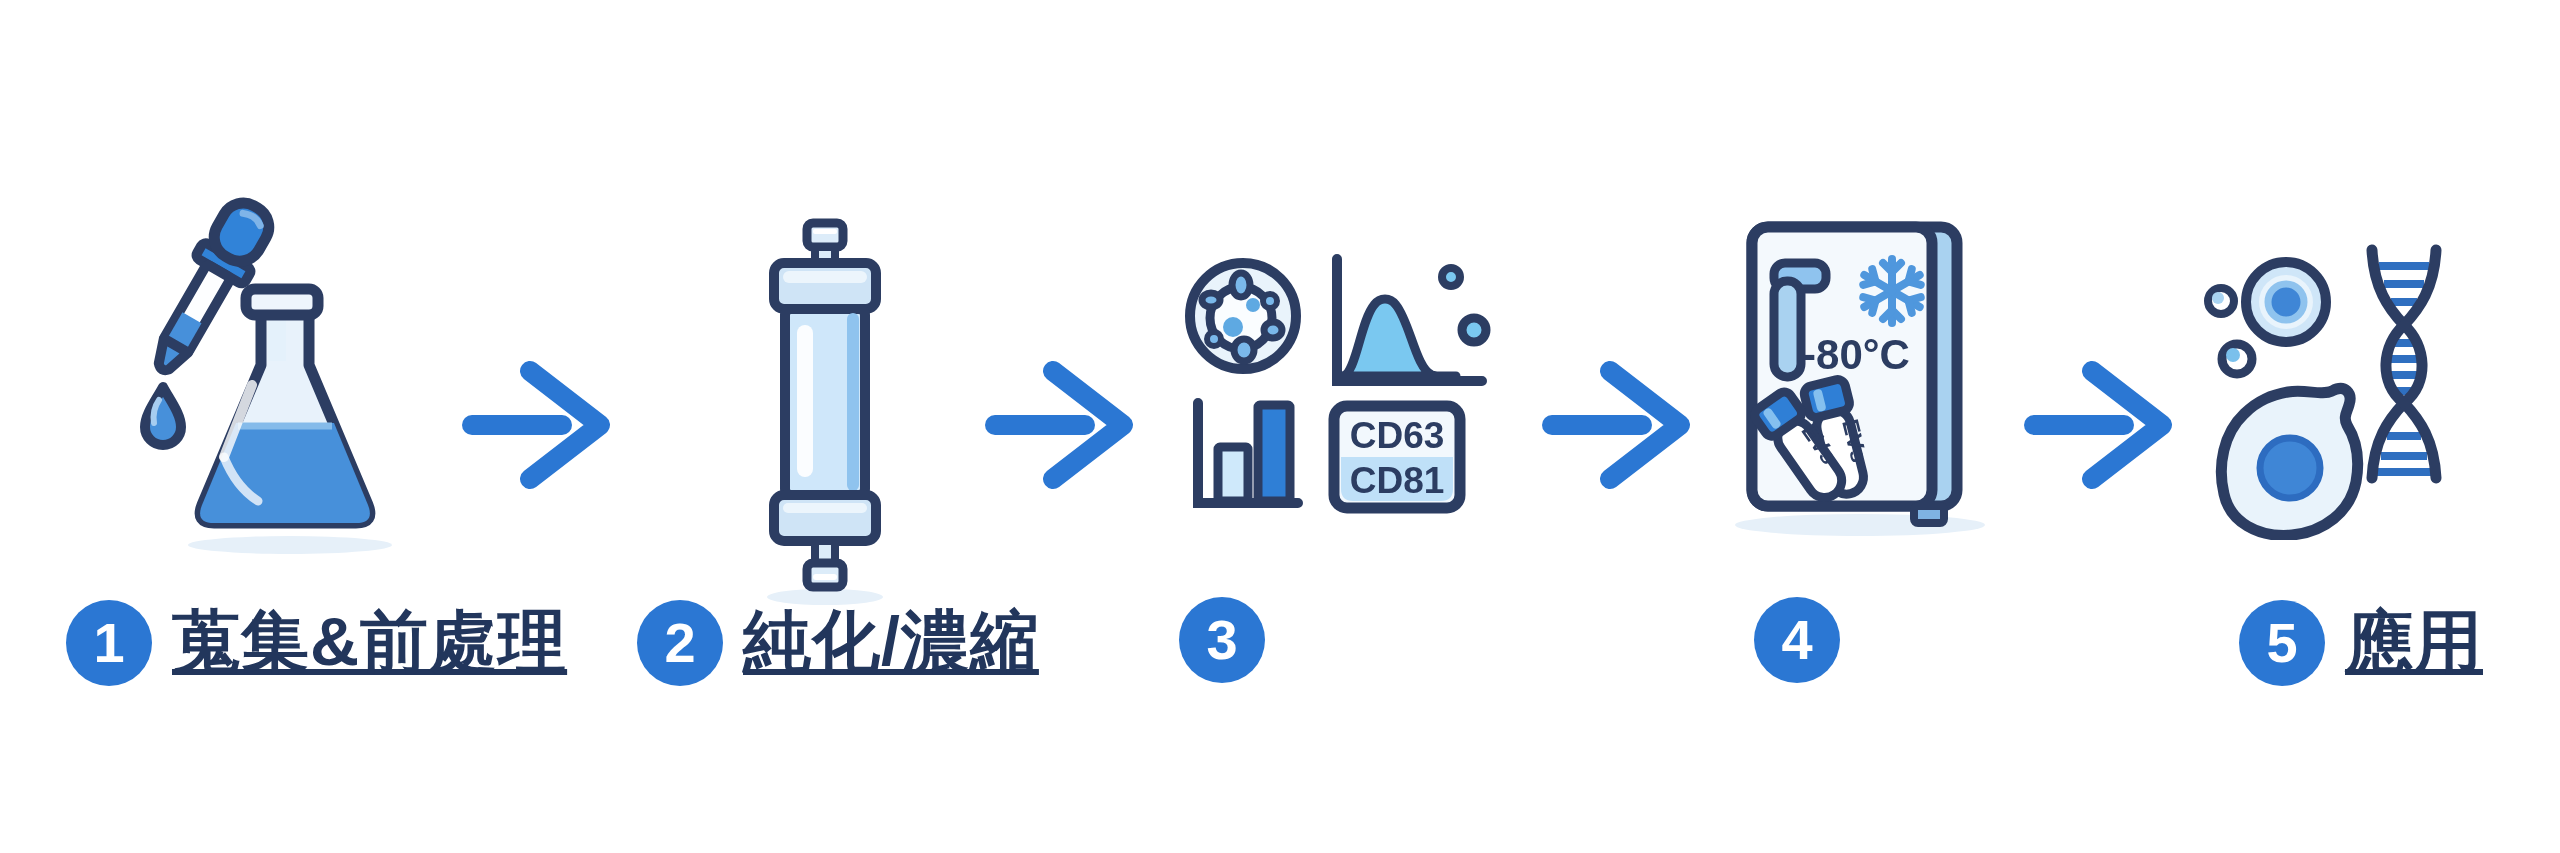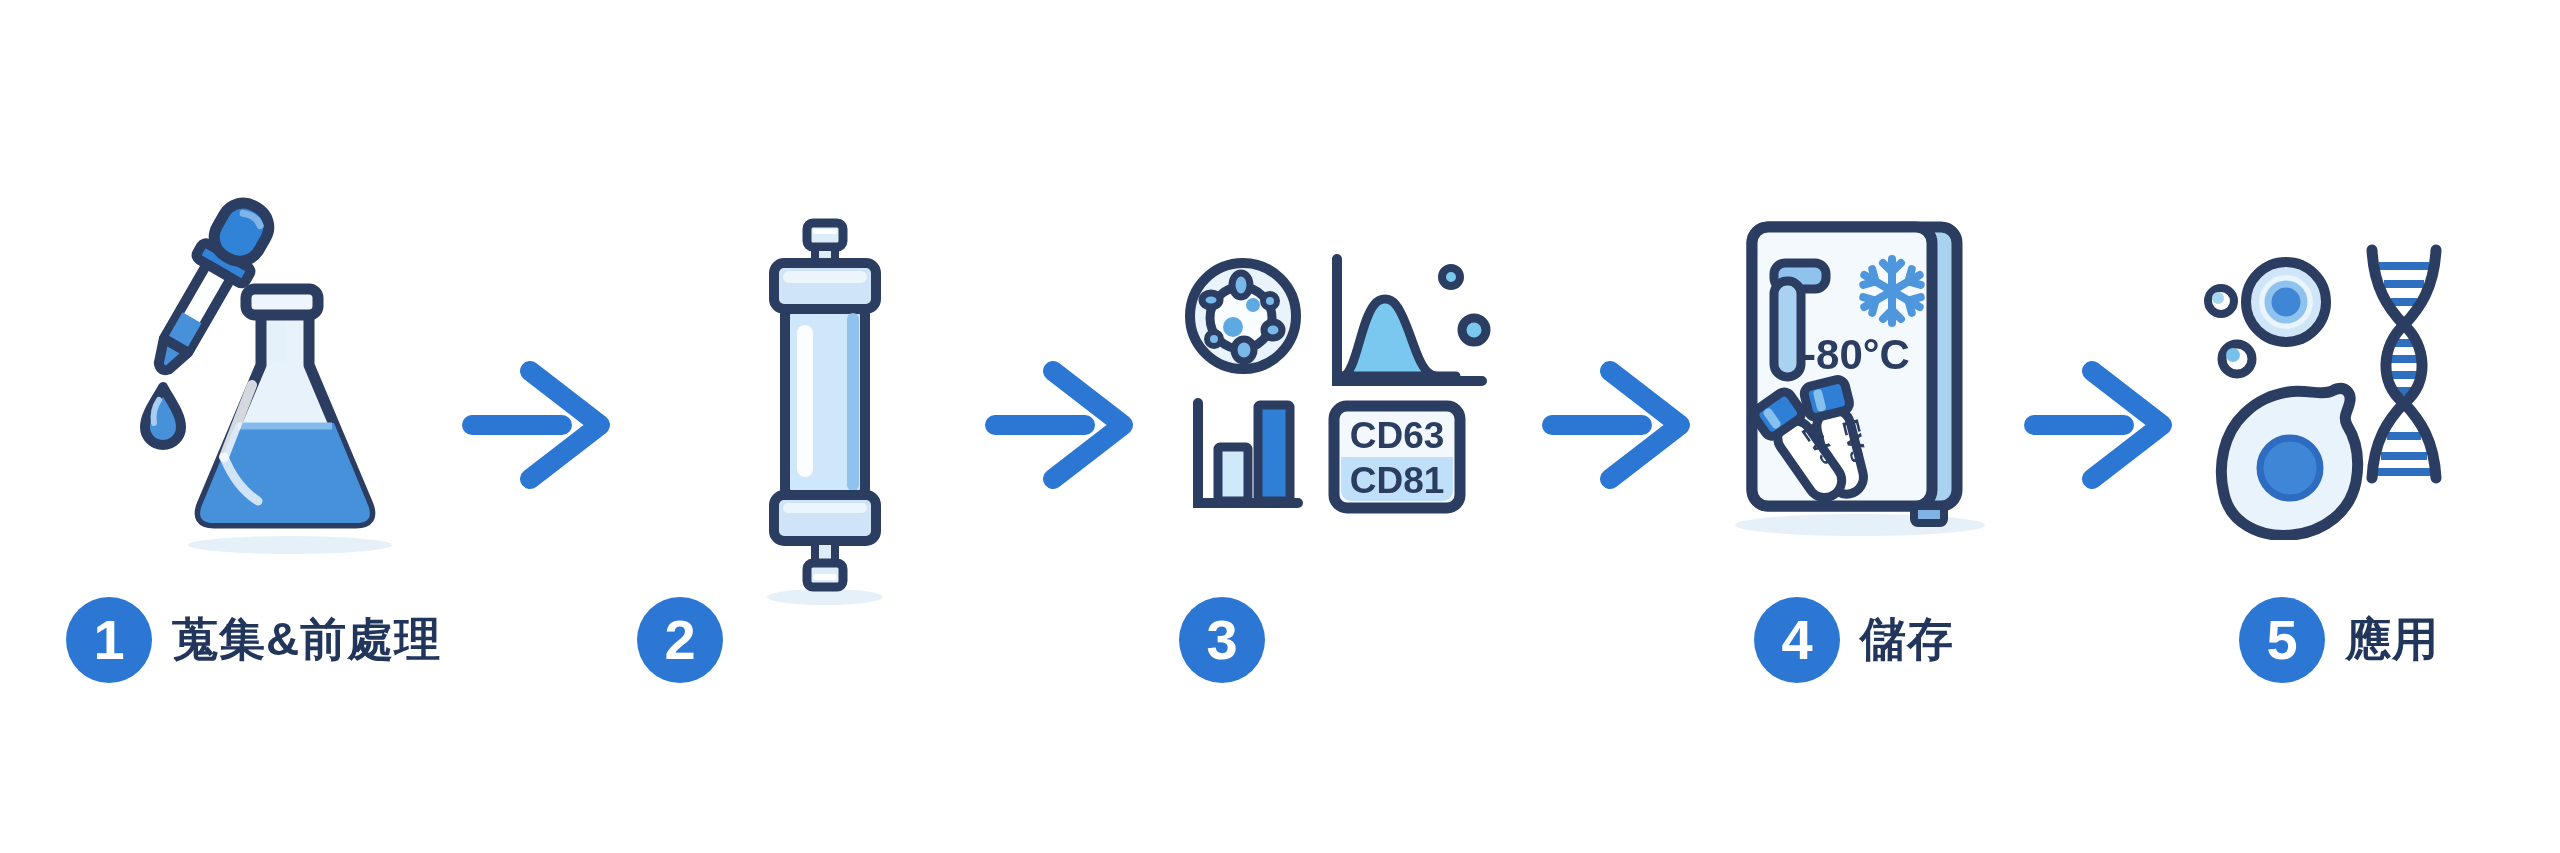--- a/index.html
+++ b/index.html
@@ -3,21 +3,21 @@
 <meta charset="utf-8">
 <style>
   html,body{margin:0;padding:0;background:#ffffff;}
   body{font-family:"Liberation Sans","DejaVu Sans",sans-serif;}
   .canvas{position:relative;width:2560px;height:853px;background:#ffffff;overflow:hidden;}
   .icon-abs{position:absolute;}
   .label-group{position:absolute;top:597px;display:flex;align-items:center;gap:20px;}
   .badge{width:86px;height:86px;border-radius:50%;background:#2b77d3;color:#ffffff;
          display:flex;align-items:center;justify-content:center;
          font-size:56px;font-weight:700;line-height:1;}
-  .step-label{font-size:46px;font-weight:700;color:#22365c;letter-spacing:1px;white-space:nowrap;}
+  .step-label{font-size:68px;font-weight:700;color:#22365c;letter-spacing:1px;white-space:nowrap;text-decoration:underline;}
   svg text{font-family:"Liberation Sans","DejaVu Sans",sans-serif;}
 </style>
 </head>
 <body>
 
 <div class="canvas">
 
   <svg class="icon-abs" style="left:140px;top:195px;" width="330" height="365" viewBox="0 0 330 365">
     <ellipse cx="150" cy="350" rx="102" ry="9" fill="#e6f0f9"></ellipse>
 
@@ -217,26 +217,26 @@
       <path d="M 236,10 C 234,48 220,68 204,85 C 182,105 178,143 204,163 C 220,180 234,200 236,238" fill="none" stroke="#2c3d62" stroke-width="11" stroke-linecap="round"></path>
     </g>
   </svg>
 
   <div class="label-group" style="left:66px;">
     <div class="badge">1</div>
     <div class="step-label">蒐集&amp;前處理</div>
   </div>
   <div class="label-group" style="left:637px;">
     <div class="badge">2</div>
+    <div class="step-label">純化/濃縮</div>
   </div>
   <div class="label-group" style="left:1179px;">
     <div class="badge">3</div>
   </div>
   <div class="label-group" style="left:1754px;">
     <div class="badge">4</div>
-    <div class="step-label">儲存</div>
   </div>
   <div class="label-group" style="left:2239px;">
     <div class="badge">5</div>
     <div class="step-label">應用</div>
   </div>
 
 </div>
 
 </body></html>

